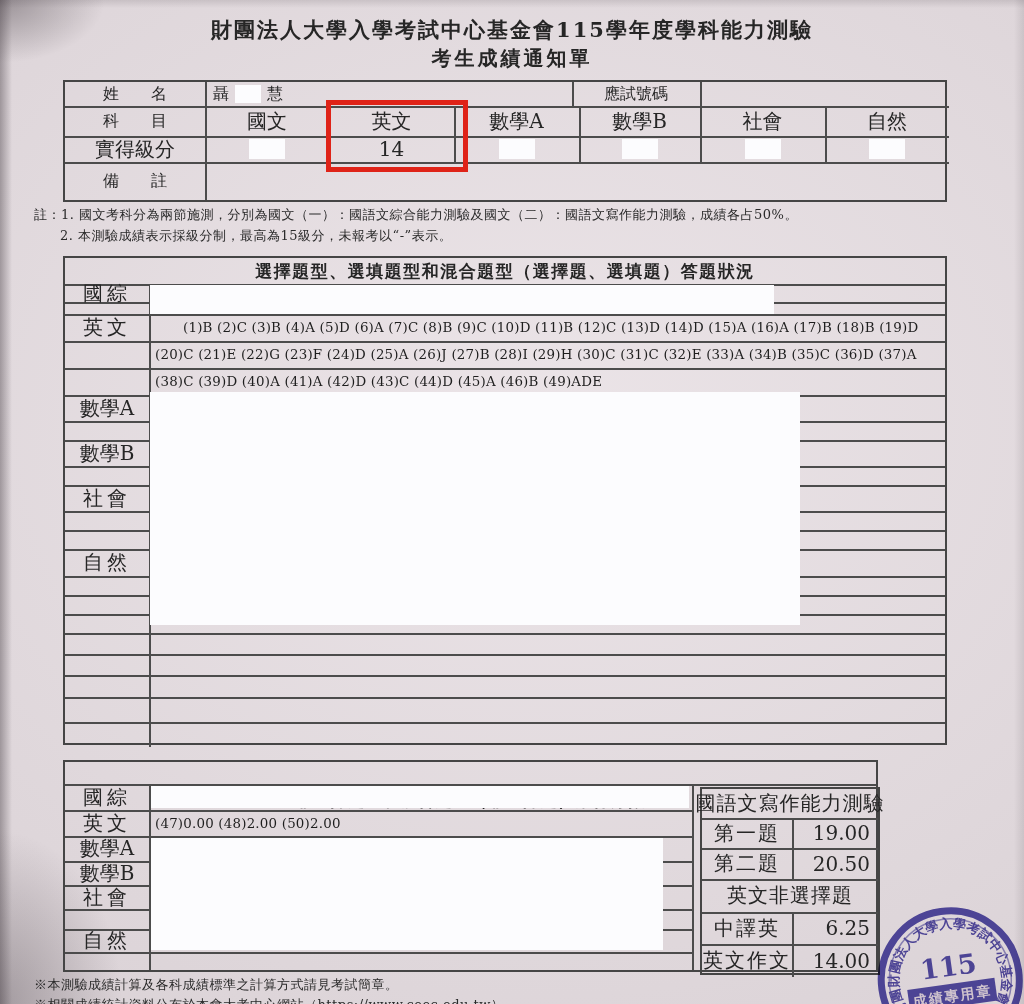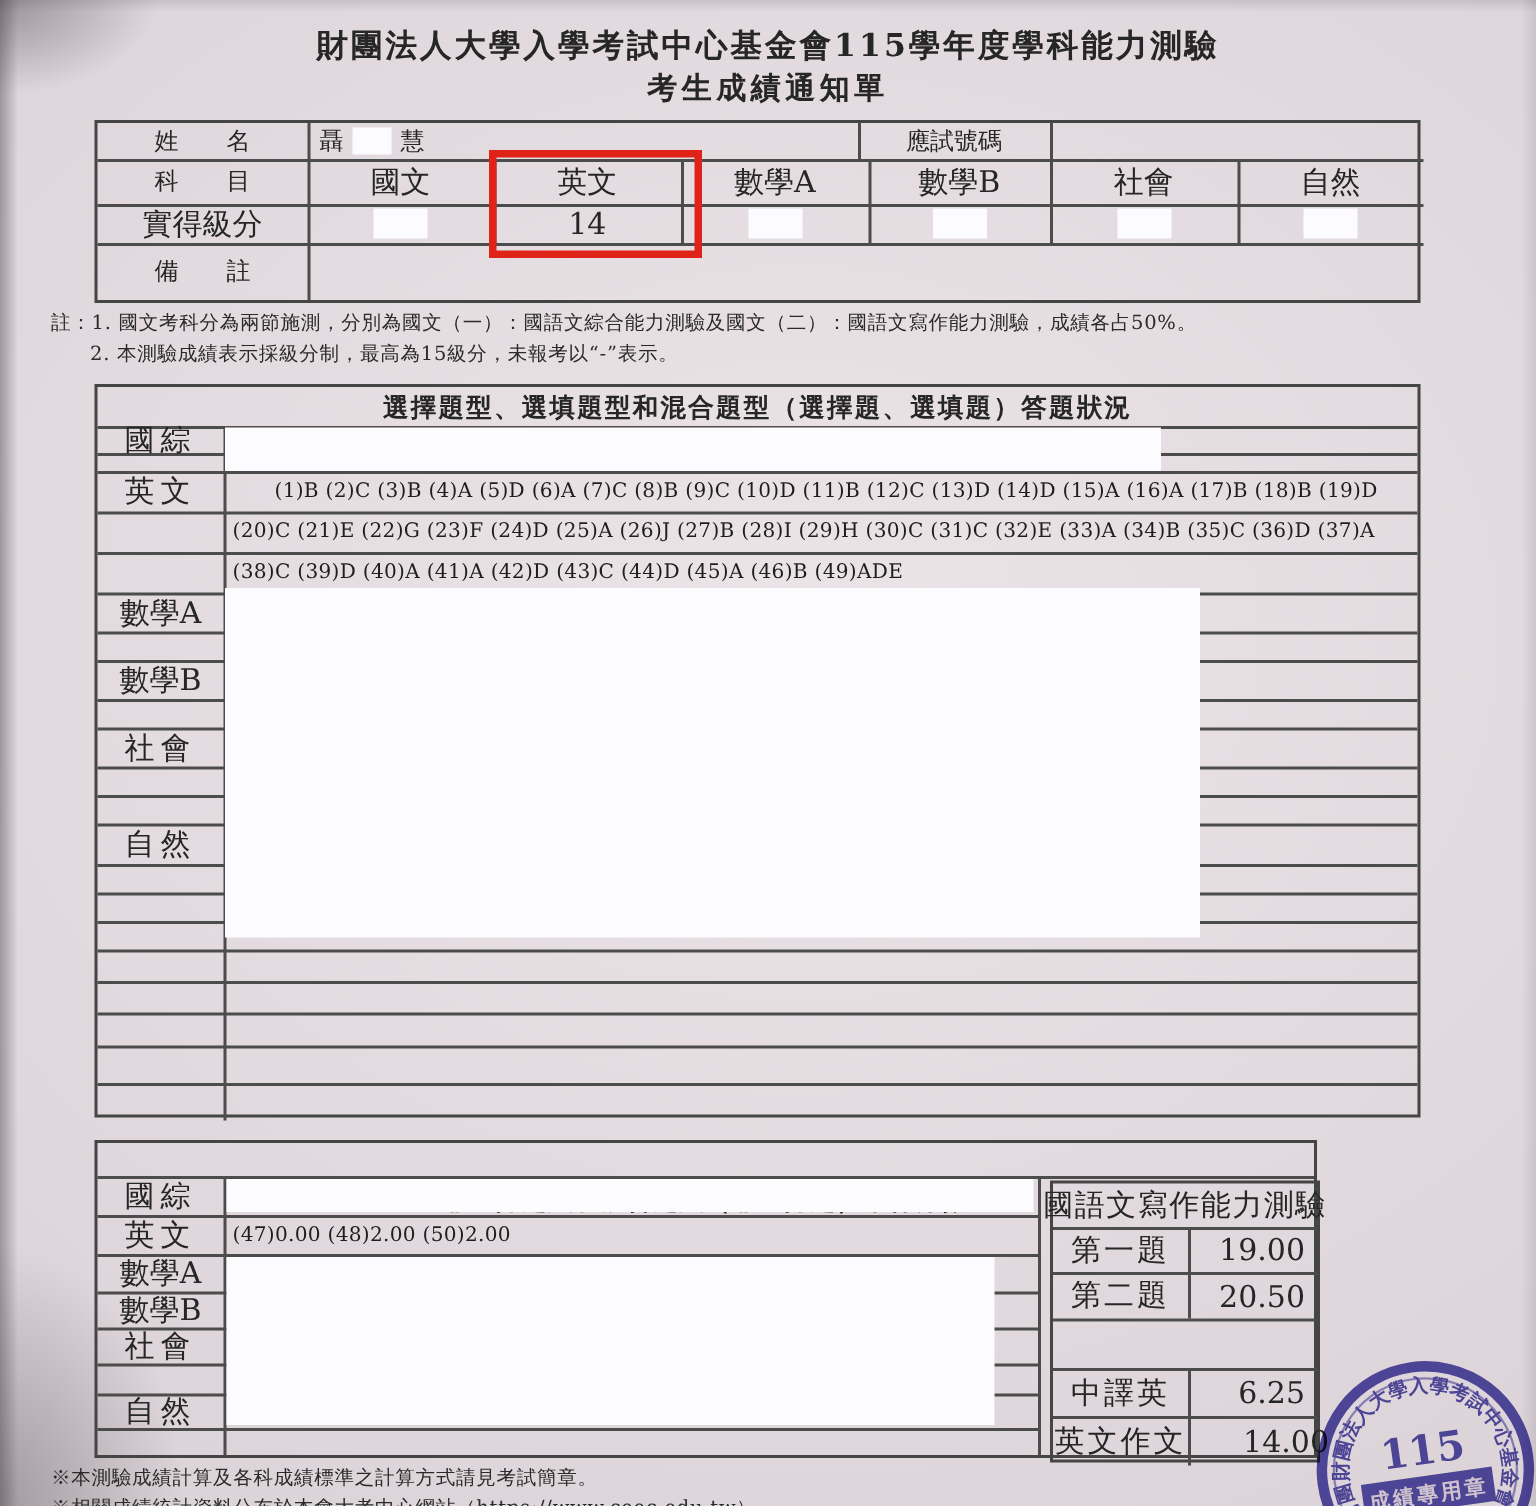--- a/index.html
+++ b/index.html
@@ -150,24 +150,25 @@
       <div class="hline" style="left: 0px; top: 90px; width: 176px;"></div>
       <div class="hline" style="left: 0px; top: 123px; width: 176px;"></div>
       <div class="hline" style="left: 0px; top: 155px; width: 176px;"></div>
       <div class="vline" style="left: 90px; top: 29px; height: 61px;"></div>
       <div class="vline" style="left: 90px; top: 123px; height: 65px;"></div>
       <div class="txt ctr cjk15" style="left: 0px; top: 0px; width: 176px; height: 29px; letter-spacing: 1px;">國語文寫作能力測驗</div>
       <div class="txt ctr cjk15" style="left: 0px; top: 29px; width: 90px; height: 30px; letter-spacing: 2px;">第一題</div>
       <div class="txt cjk15" style="left: 90px; top: 29px; width: 78px; height: 30px; justify-content: flex-end;">19.00</div>
       <div class="txt ctr cjk15" style="left: 0px; top: 59px; width: 90px; height: 31px; letter-spacing: 2px;">第二題</div>
       <div class="txt cjk15" style="left: 90px; top: 59px; width: 78px; height: 31px; justify-content: flex-end;">20.50</div>
+      <div class="txt ctr cjk15" style="left: 0px; top: 90px; width: 176px; height: 33px; letter-spacing: 1px;">英文非選擇題</div>
       <div class="txt ctr cjk15" style="left: 0px; top: 123px; width: 90px; height: 32px; letter-spacing: 2px;">中譯英</div>
       <div class="txt cjk15" style="left: 90px; top: 123px; width: 78px; height: 32px; justify-content: flex-end;">6.25</div>
       <div class="txt ctr cjk15" style="left: 0px; top: 155px; width: 90px; height: 33px; letter-spacing: 2px;">英文作文</div>
-      <div class="txt cjk15" style="left: 90px; top: 155px; width: 78px; height: 33px; justify-content: flex-end; padding-left: 16px;">14.00</div>
+      <div class="txt cjk15" style="left: 74px; top: 155px; width: 78px; height: 33px; justify-content: flex-end; padding-left: 16px;">14.00</div>
     </div>
   </div>
 
 <div class="note" style="left:34px;top:976px;">※本測驗成績計算及各科成績標準之計算方式請見考試簡章。</div>
 <div class="note" style="left:34px;top:996px;">※相關成績統計資料公布於本會大考中心網站（https://www.ceec.edu.tw）。</div>
 
 <svg class="stamp" style="left:866px;top:896px;transform:rotate(-8deg);" width="166" height="150" viewBox="0 0 166 150">
   <g fill="none" stroke="#4a42a8">
     <circle cx="83" cy="84" r="69" stroke-width="7"></circle>
     <circle cx="83" cy="84" r="61" stroke-width="1.5" opacity=".6"></circle>

